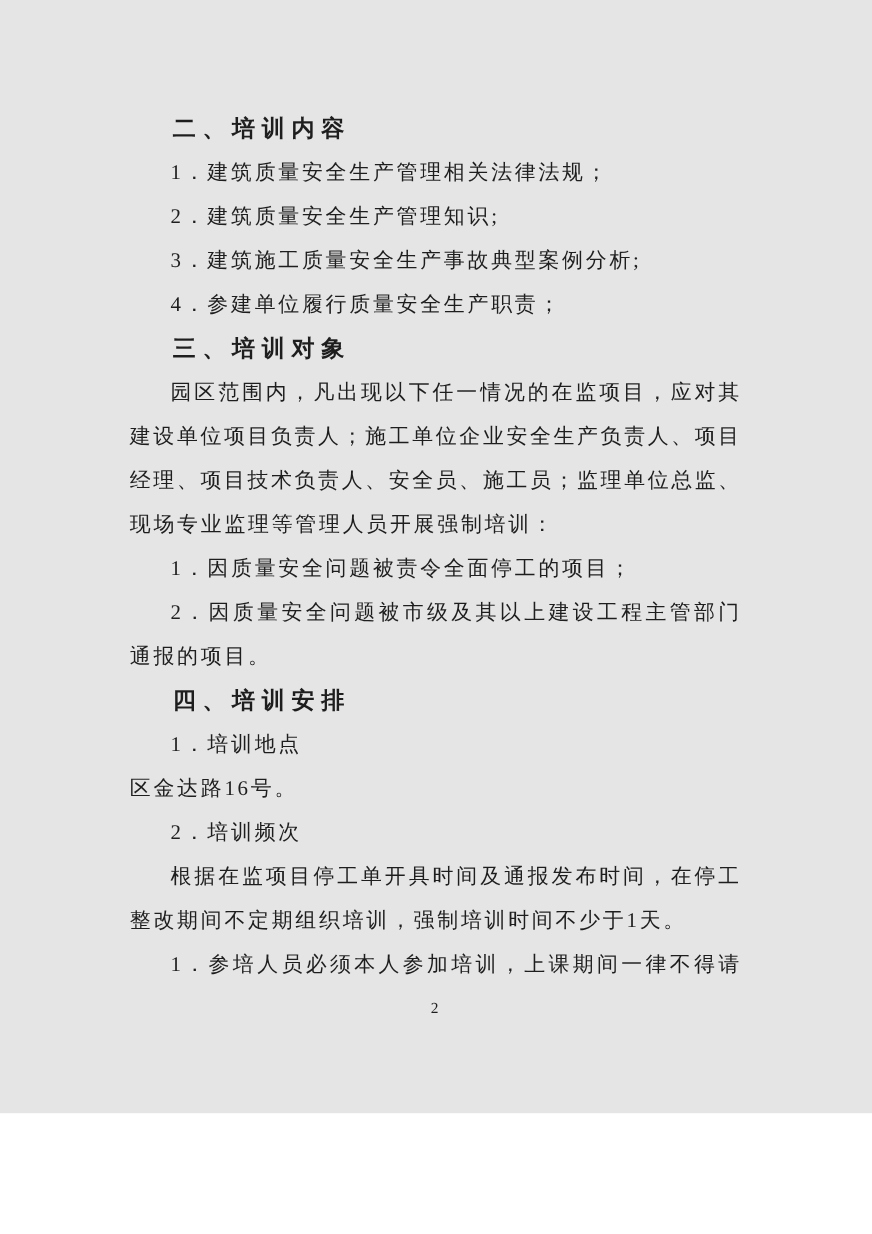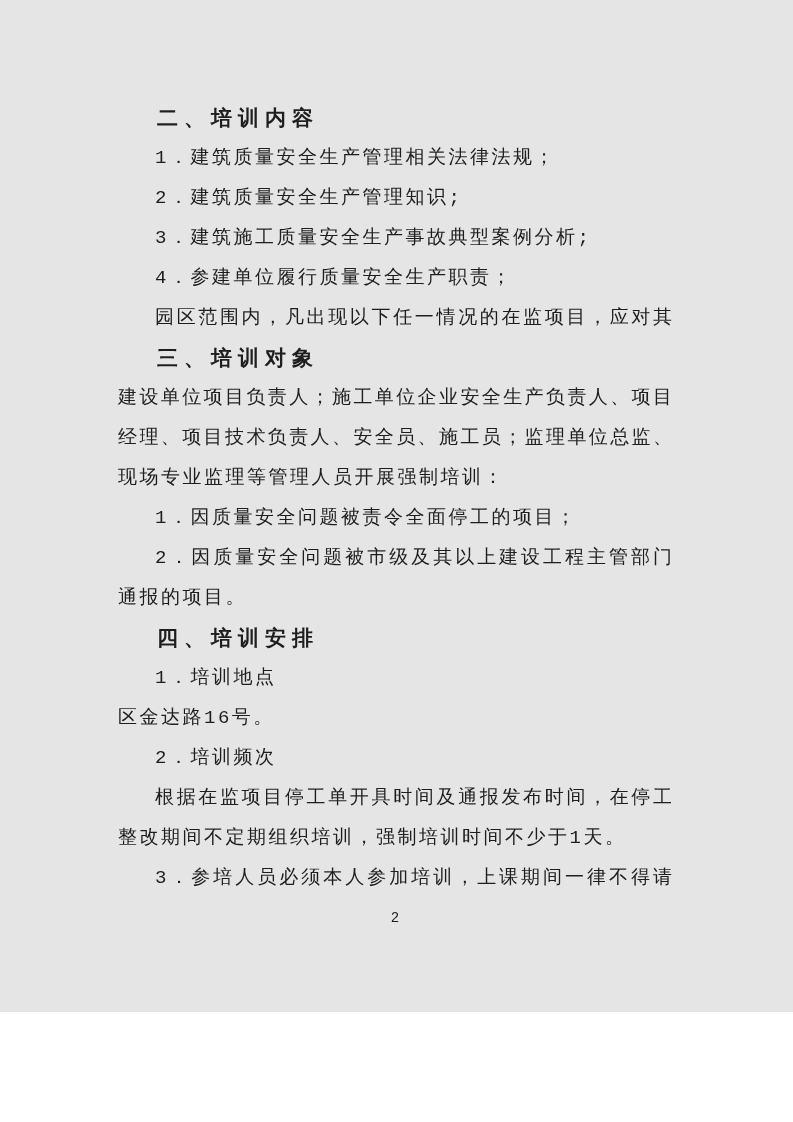--- a/index.html
+++ b/index.html
@@ -19,21 +19,21 @@
     position: absolute;
     left: 118px;
     top: 98px;
     width: 554px;
   }
   .ln {
     height: 40px;
     line-height: 40px;
     font-size: 19px;
     color: #1e1e1e;
-    font-family: Liberation Mono, monospace;
+    font-family: Liberation Serif, serif;
   }
   
   .ls { letter-spacing: 2.5px; }
   
   .indent { text-indent: 37px; }
   
   .fill { text-align: justify; text-align-last: justify; }
   
   .heading {
     font-family: "Liberation Sans", "DejaVu Sans", sans-serif;
@@ -51,30 +51,30 @@
 </head>
 <body>
 
 <div class="sheet">
   <div class="content">
     <div class="ln heading">二、培训内容</div>
     <div class="ln ls indent">1．建筑质量安全生产管理相关法律法规；</div>
     <div class="ln ls indent">2．建筑质量安全生产管理知识;</div>
     <div class="ln ls indent">3．建筑施工质量安全生产事故典型案例分析;</div>
     <div class="ln ls indent">4．参建单位履行质量安全生产职责；</div>
+    <div class="ln heading">三、培训对象</div>
     <div class="ln indent fill">园区范围内，凡出现以下任一情况的在监项目，应对其</div>
-    <div class="ln heading">三、培训对象</div>
     <div class="ln fill">建设单位项目负责人；施工单位企业安全生产负责人、项目</div>
     <div class="ln fill">经理、项目技术负责人、安全员、施工员；监理单位总监、</div>
     <div class="ln ls">现场专业监理等管理人员开展强制培训：</div>
     <div class="ln ls indent">1．因质量安全问题被责令全面停工的项目；</div>
     <div class="ln indent fill">2．因质量安全问题被市级及其以上建设工程主管部门</div>
     <div class="ln ls">通报的项目。</div>
     <div class="ln heading">四、培训安排</div>
     <div class="ln ls indent">1．培训地点</div>
     <div class="ln ls">区金达路16号。</div>
     <div class="ln ls indent">2．培训频次</div>
     <div class="ln indent fill">根据在监项目停工单开具时间及通报发布时间，在停工</div>
     <div class="ln ls">整改期间不定期组织培训，强制培训时间不少于1天。</div>
-    <div class="ln indent fill">3．参培人员必须本人参加培训，上课期间一律不得请</div>
+    <div class="ln indent fill">1．参培人员必须本人参加培训，上课期间一律不得请</div>
     <div class="ln pagenum">2</div>
   </div>
 </div>
 
 </body></html>

